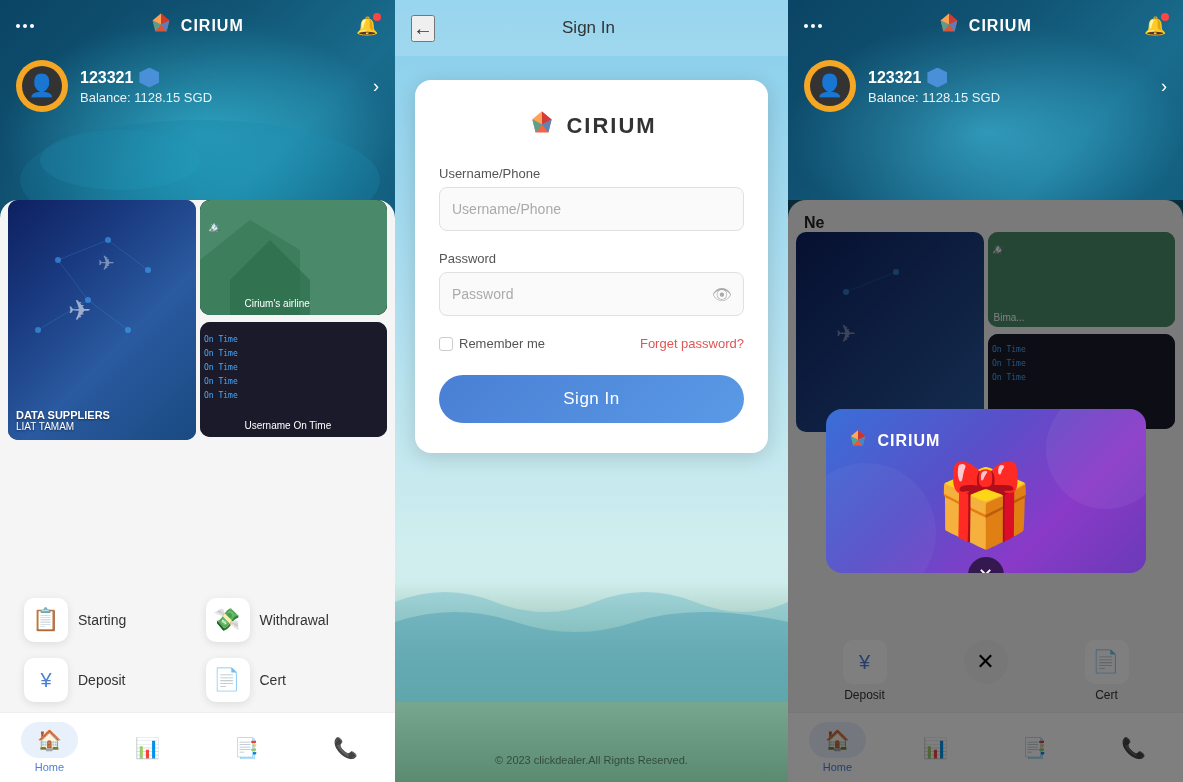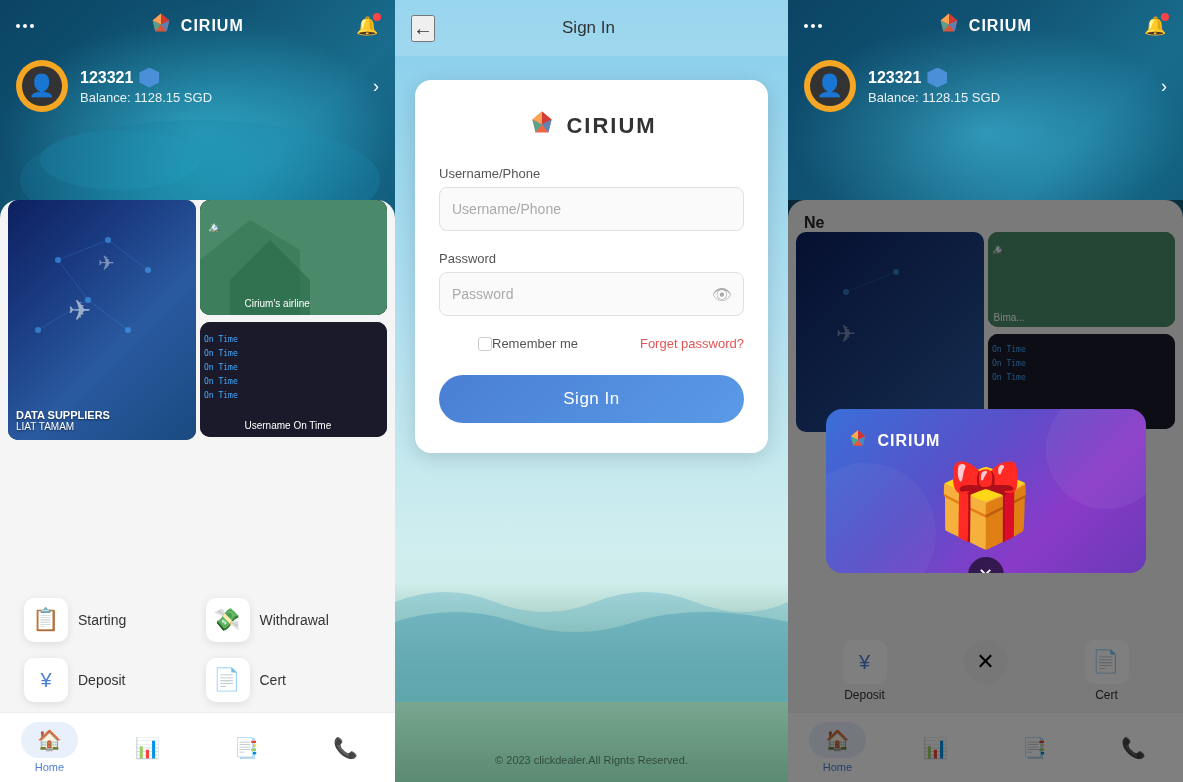--- a/index.html
+++ b/index.html
@@ -278,22 +278,22 @@
       transform: translateY(-50%);
       color: #aaa; font-size: 16px; cursor: pointer;
     }
 
     .form-options {
       display: flex; align-items: center;
       justify-content: space-between;
       margin-bottom: 24px;
     }
     .remember-me {
-      display: flex; align-items: center; 
-      font-size: 13px; color: #555; margin-left: 39px;
+      display: flex; align-items: center; gap: 6px;
+      font-size: 13px; color: #555;
     }
     .remember-checkbox {
       width: 14px; height: 14px;
       border: 1px solid #ccc; border-radius: 3px;
       background: white;
     }
     .forgot-link { font-size: 13px; color: #e05555; cursor: pointer; }
 
     .signin-btn {
       width: 100%; height: 48px;

